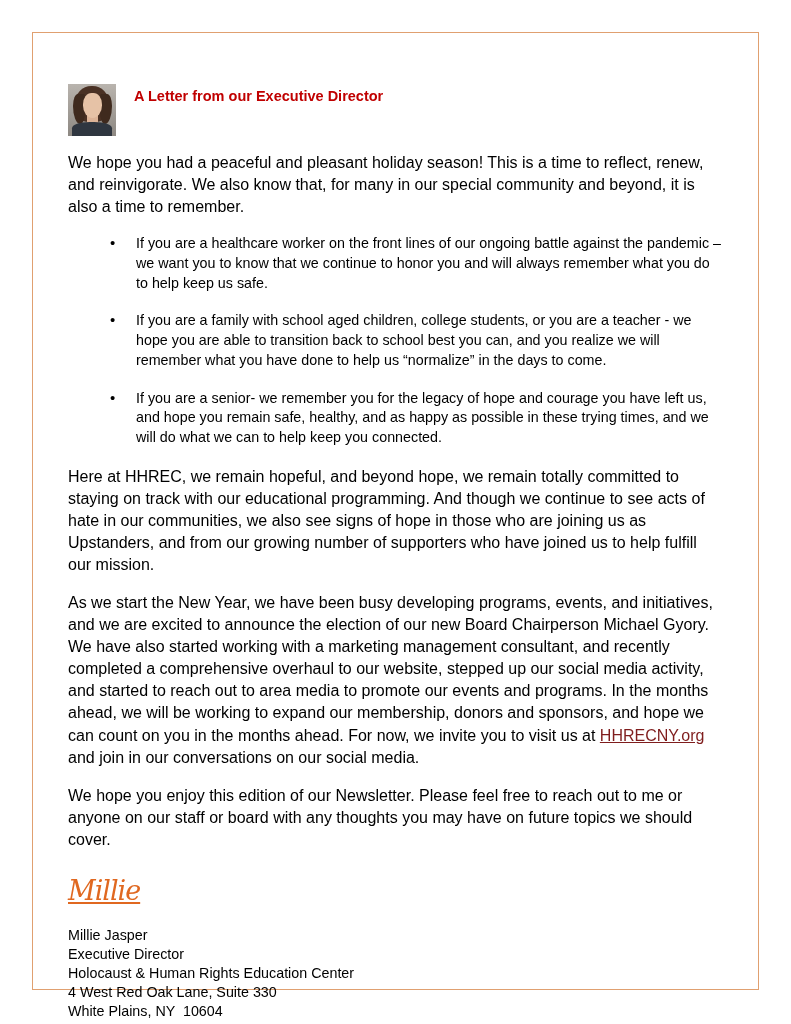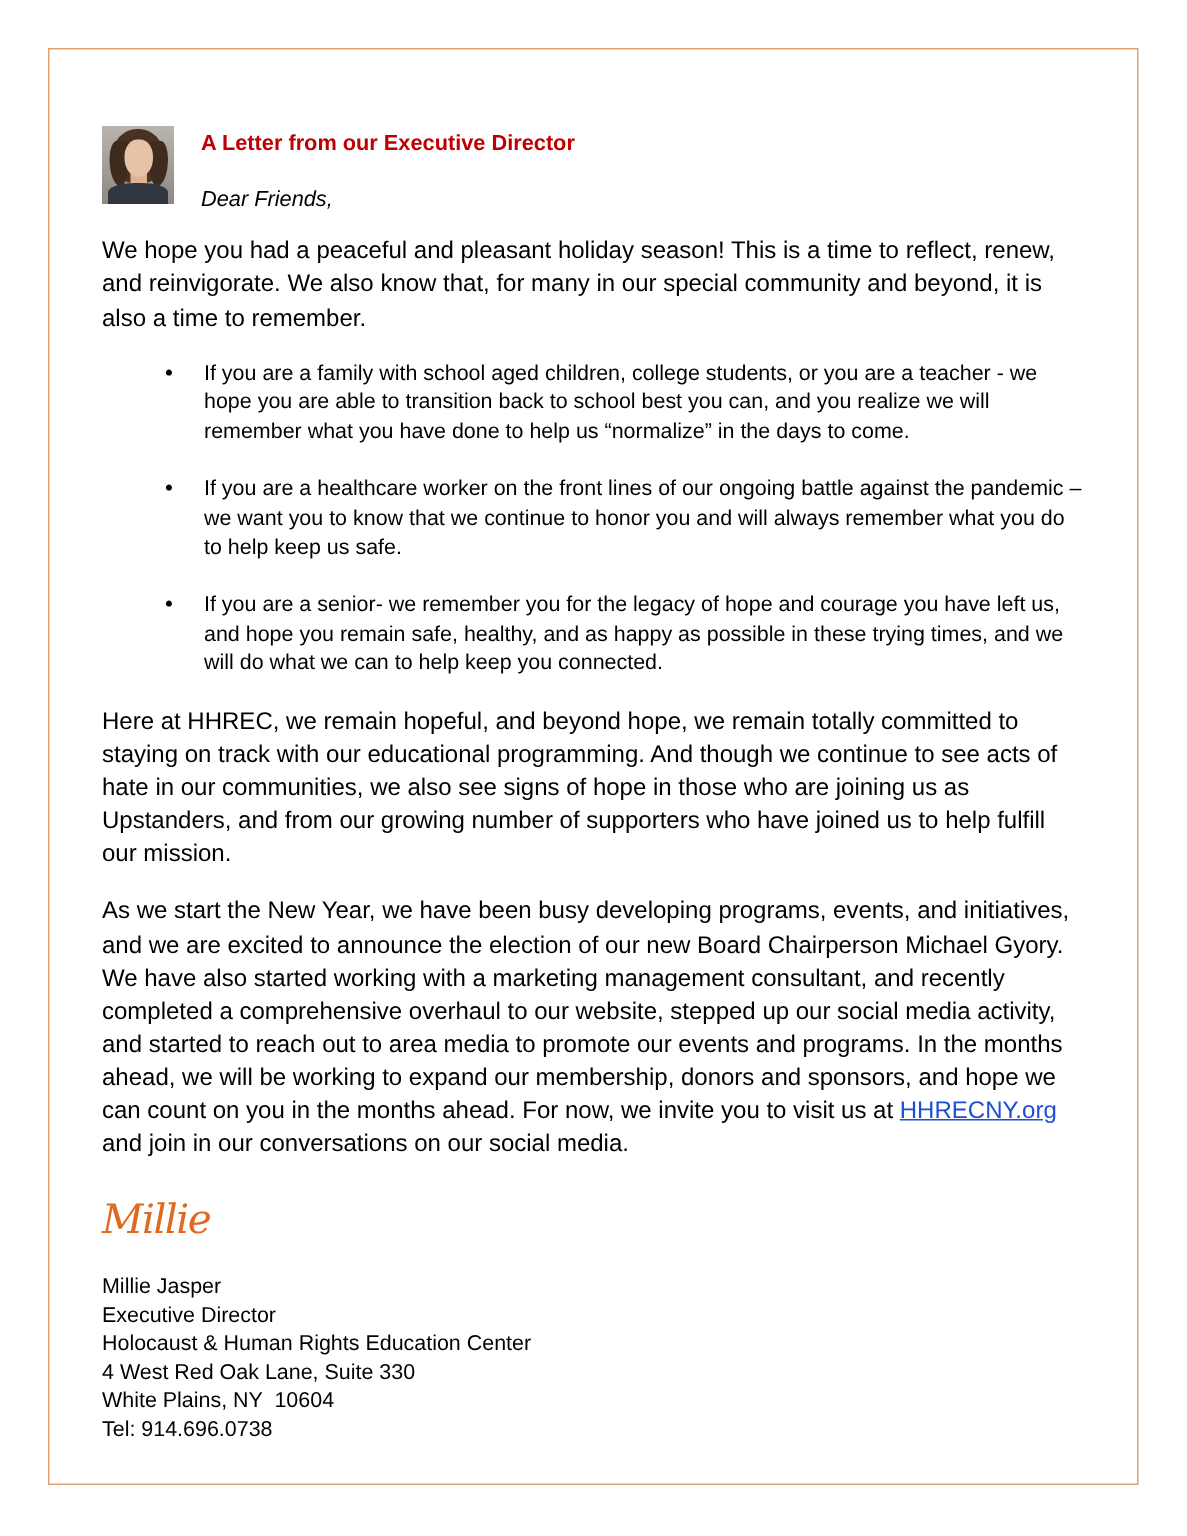--- a/index.html
+++ b/index.html
@@ -136,32 +136,33 @@
     padding-left: 26px;
   }
   ul.points li:before {
     content: "\2022";
     position: absolute;
     left: 0;
     top: -1px;
     font-size: 15px;
   }
   a.link {
-    color: #1d4ed8;
+    color: #7f1d1d;
     text-decoration: underline;
     margin-top: 16px;
   }
   .signature {
     margin: 26px 0 0 0;
     color: #e06820;
     font-family: "DejaVu Serif", serif;
     font-style: italic;
     font-size: 27px;
     letter-spacing: -1px;
     line-height: 1;
+    text-decoration: underline;
   }
   .signoff {
     margin: 22px 0 0 0;
     font-size: 14.3px;
     line-height: 1.33;
   }
   .signoff div {
     white-space: pre;
   }
 </style>
@@ -177,36 +178,36 @@
       <div class="portrait">
         <div class="hair"></div>
         <div class="hair-left"></div>
         <div class="hair-right"></div>
         <div class="neck"></div>
         <div class="face"></div>
         <div class="body"></div>
       </div>
       <div class="header-text">
         <h1 class="title">A Letter from our Executive Director</h1>
-        <p class="salutation">Dear Friends,</p>
       </div>
     </div>
 
     <p class="body-par">We hope you had a peaceful and pleasant holiday season! This is a time to reflect, renew, and reinvigorate. We also know that, for many in our special community and beyond, it is also a time to remember.</p>
 
     <ul class="points">
+      <li>If you are a healthcare worker on the front lines of our ongoing battle against the pandemic – we want you to know that we continue to honor you and will always remember what you do to help keep us safe.</li>
       <li>If you are a family with school aged children, college students, or you are a teacher - we hope you are able to transition back to school best you can, and you realize we will remember what you have done to help us “normalize” in the days to come.</li>
-      <li>If you are a healthcare worker on the front lines of our ongoing battle against the pandemic – we want you to know that we continue to honor you and will always remember what you do to help keep us safe.</li>
       <li>If you are a senior- we remember you for the legacy of hope and courage you have left us, and hope you remain safe, healthy, and as happy as possible in these trying times, and we will do what we can to help keep you connected.</li>
     </ul>
 
     <p class="body-par">Here at HHREC, we remain hopeful, and beyond hope, we remain totally committed to staying on track with our educational programming.  And though we continue to see acts of hate in our communities, we also see signs of hope in those who are joining us as Upstanders, and from our growing number of supporters who have joined us to help fulfill our mission.</p>
 
     <p class="body-par"><span>As we start the New Year, we have been busy developing programs, events, and initiatives, and we are excited to announce the election of our new Board Chairperson Michael Gyory. We have also started working with a marketing management consultant, and recently completed a comprehensive overhaul to our website, stepped up our social media activity, and started to reach out to area media to promote our events and programs. In the months ahead, we will be working to expand our membership, donors and sponsors, and hope we can count on you in the months ahead. For now, we invite you to visit us at </span><a class="link" href="#">HHRECNY.org</a><span> and join in our conversations on our social media.</span></p>
 
+    <p class="body-par">We hope you enjoy this edition of our Newsletter. Please feel free to reach out to me or anyone on our staff or board with any thoughts you may have on future topics we should cover.</p>
 
 
 
     <div class="signature">Millie</div>
 
     <div class="signoff">
       <div>Millie Jasper</div>
       <div>Executive Director</div>
       <div>Holocaust &amp; Human Rights Education Center</div>
       <div>4 West Red Oak Lane, Suite 330</div>

